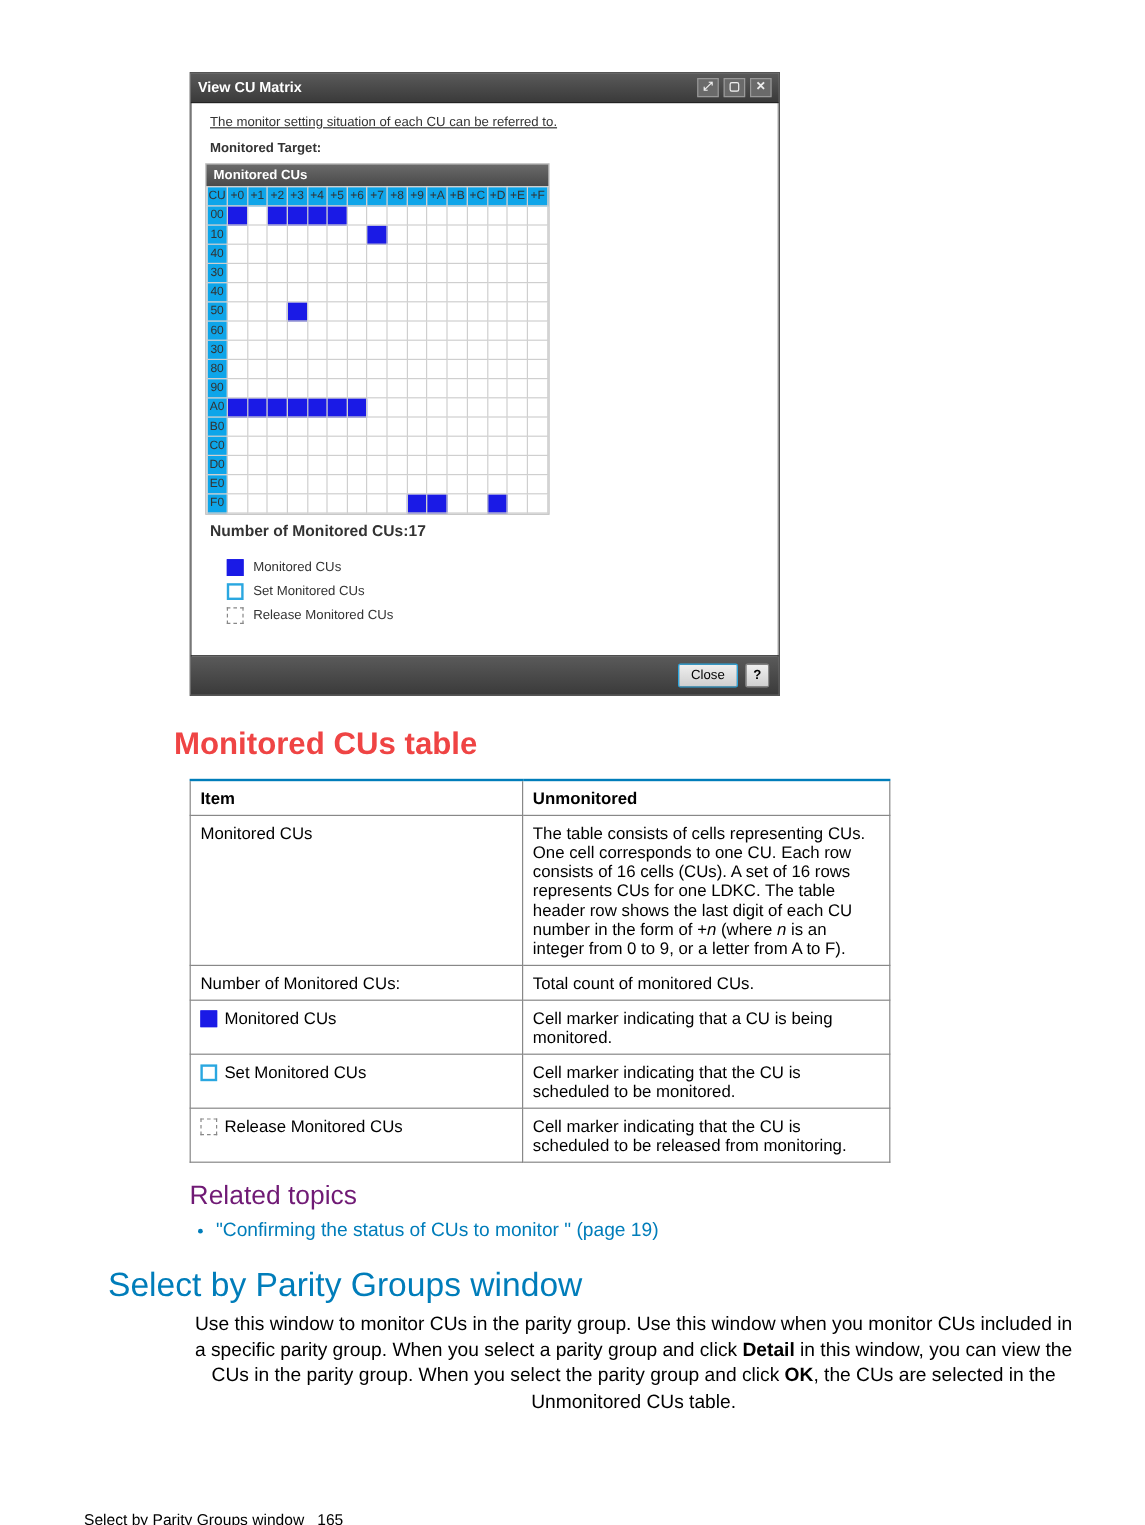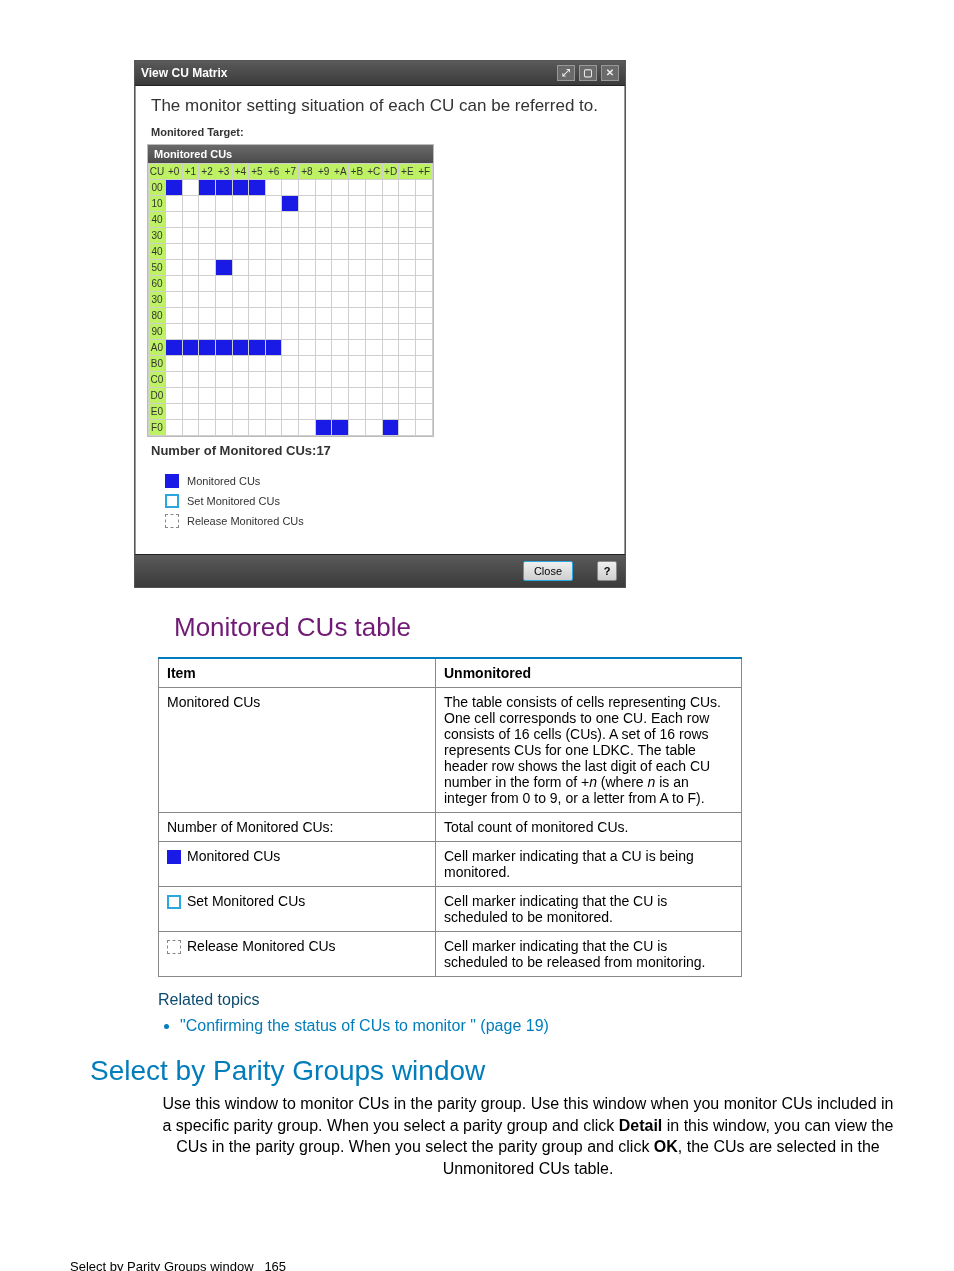--- a/index.html
+++ b/index.html
@@ -5,21 +5,21 @@
   body {
     margin: 0;
     font-family: Arial, Helvetica, sans-serif;
     background: #fff;
     width: 954px;
   }
   .page {
     padding: 60px 70px 40px 70px;
   }
   .dialog {
-    margin-left: 64px;
+    margin-left: 88px;
     width: 490px;
     border: 1px solid #555;
     background: #fff;
     box-shadow: 0 0 0 1px #999 inset;
   }
   .dlg-titlebar {
     background: linear-gradient(#5a5a5a, #3a3a3a);
     color: #fff;
     font-size: 12px;
     font-weight: bold;
@@ -44,22 +44,23 @@
     font-size: 10px;
     line-height: 10px;
     color: #eee;
   }
   .dlg-body {
     padding: 8px 12px 12px 12px;
     font-size: 11px;
     color: #333;
   }
   .dlg-subtext {
-    font-size: 17px;
+    font-size: 11px;
     margin: 2px 0 10px 4px;
+    text-decoration: underline;
   }
   .dlg-label {
     font-size: 11px;
     font-weight: bold;
     margin: 0 0 6px 4px;
   }
   .matrix-wrap {
     border: 1px solid #bbb;
     width: 285px;
     margin-left: 0;
@@ -76,21 +77,21 @@
     font-size: 10px;
   }
   .matrix-tbl th, .matrix-tbl td {
     border: 1px solid #cfcfcf;
     width: 16px;
     height: 15px;
     text-align: center;
     padding: 0;
   }
   .matrix-tbl th {
-    background: #bef264;
+    background: #0ea5e9;
     font-weight: normal;
   }
   .matrix-tbl td.on {
     background: #1a1ae6;
   }
   .mcount {
     font-size: 13px;
     font-weight: bold;
     padding: 6px 4px 2px 4px;
   }
@@ -112,21 +113,21 @@
     box-sizing: border-box;
   }
   .sw-blue { background: #1a1ae6; border-color: #1a1ae6; }
   .sw-outline { background: #fff; border: 2px solid #2aa7e0; }
   .sw-dotted { background: #fff; border: 1px dashed #888; }
   .dlg-footer {
     background: linear-gradient(#5a5a5a, #3a3a3a);
     padding: 6px 8px;
     display: flex;
     justify-content: flex-end;
-    gap: 24px;
+    gap: 6px;
     border-top: 1px solid #222;
   }
   .dlg-footer .btn {
     background: linear-gradient(#efefef, #cfcfcf);
     border: 1px solid #2aa7e0;
     font-size: 11px;
     padding: 2px 10px;
     border-radius: 2px;
   }
   .dlg-footer .help {
@@ -136,37 +137,37 @@
     border: 1px solid #888;
     font-size: 11px;
     font-weight: bold;
     display: flex;
     align-items: center;
     justify-content: center;
     border-radius: 2px;
   }
 
   h2.section-title {
-    color: #701a75;
-    font-weight: normal;
+    color: #ef4444;
+    font-weight: bold;
     font-size: 26px;
-    margin: 24px 0 14px 104px;
+    margin: 24px 0 14px 75px;
     font-family: "Arial Narrow", Arial, sans-serif;
   }
   h2.main-title {
     color: #007dba;
     font-weight: normal;
     font-size: 28px;
     margin: 20px 0 6px 20px;
     font-family: "Arial Narrow", Arial, sans-serif;
   }
   h3.sub-title {
-    color: #0c4a6e;
+    color: #701a75;
     font-weight: normal;
-    font-size: 16px;
+    font-size: 22px;
     margin: 14px 0 8px 88px;
     font-family: "Arial Narrow", Arial, sans-serif;
   }
   table.info-table {
     border-collapse: collapse;
     width: 584px;
     margin-left: 88px;
     font-size: 14px;
   }
   table.info-table th, table.info-table td {

